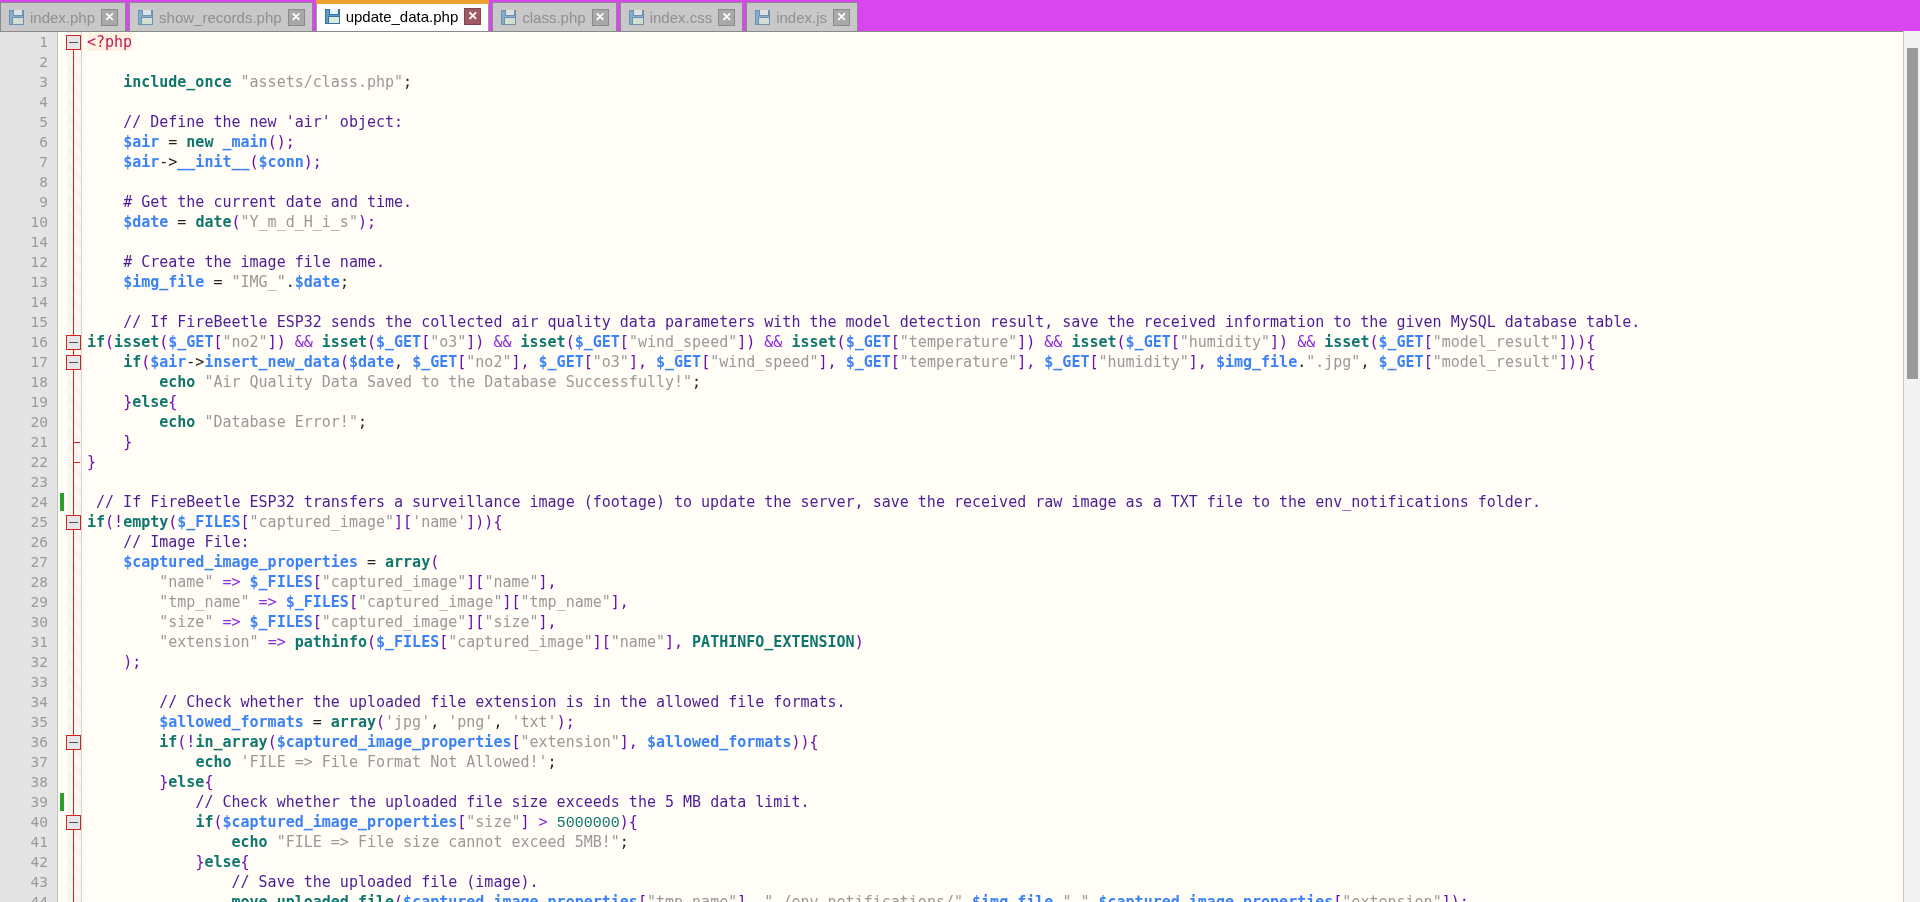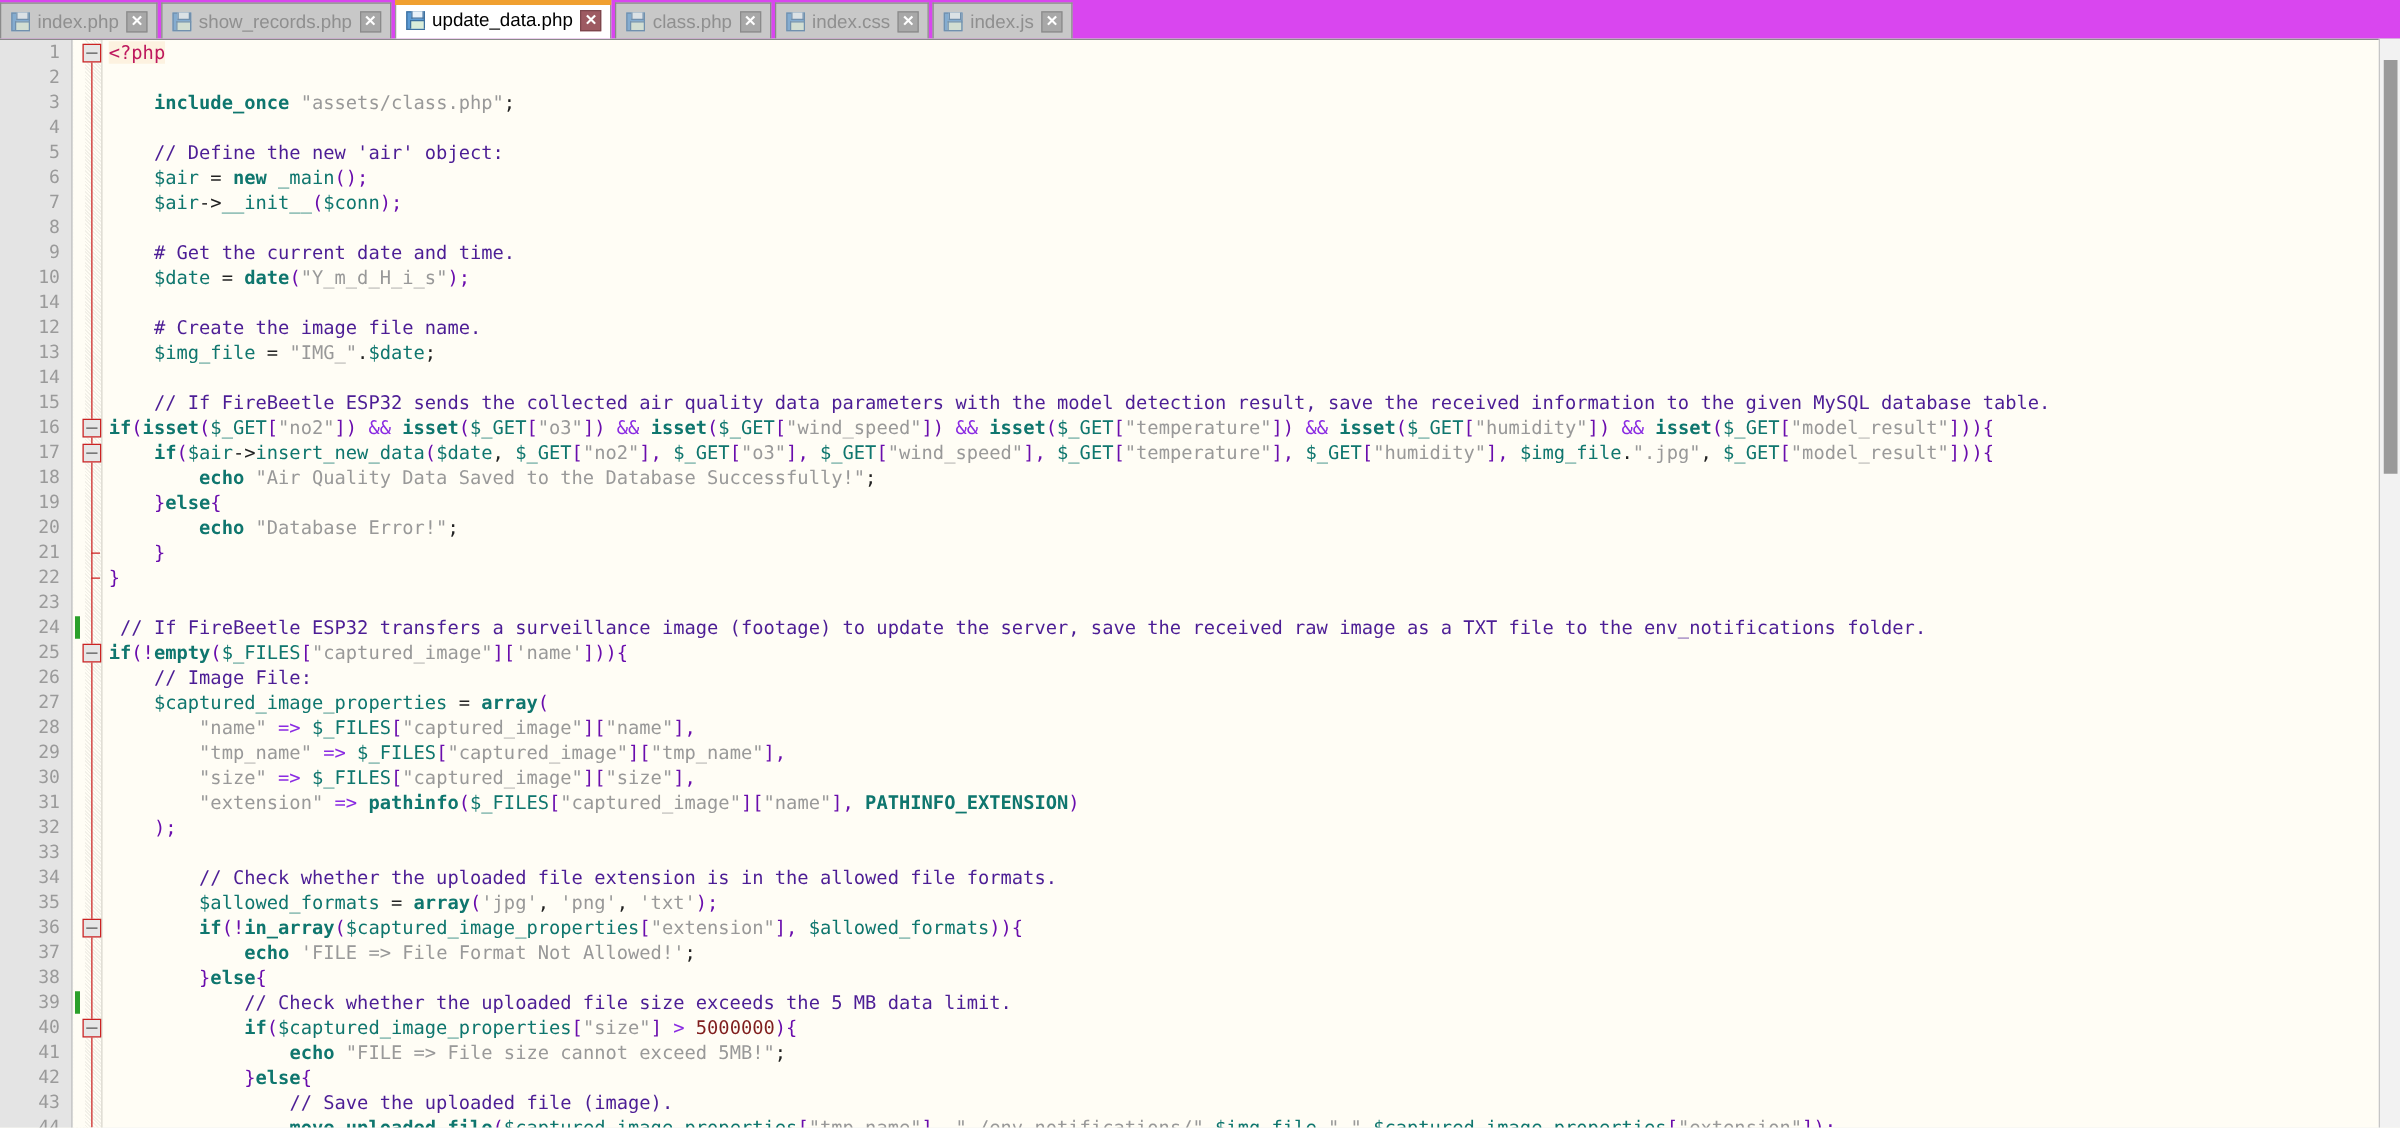--- a/index.html
+++ b/index.html
@@ -177,25 +177,25 @@
     font-size: 15px;
   }
   #code .row {
     height: 20px;
     line-height: 20px;
     padding-left: 4px;
   }
 
   
   .kw   { color: #0f766e; font-weight: bold; }
-  .var  { color: #0f766e; }
+  .var  { color: #3b82f6; font-weight: bold; }
   .str  { color: #999999; }
   .cmt  { color: #4c1d95; }
   .op   { color: #8a2be2; }
-  .num  { color: #7f1d1d; }
+  .num  { color: #0f766e; font-family: Liberation Mono, monospace; }
   .pun  { color: #6a0dad; }
   .tag  { color: #be185d; background: #fdf2e0; }
   .plain{ color: #222222; }
 
   
   #vscroll {
     position: absolute; right: 0; top: 31px;
     width: 17px; height: 871px;
     background: #f2f2f2;
     border-left: 1px solid #c6c6c6;

